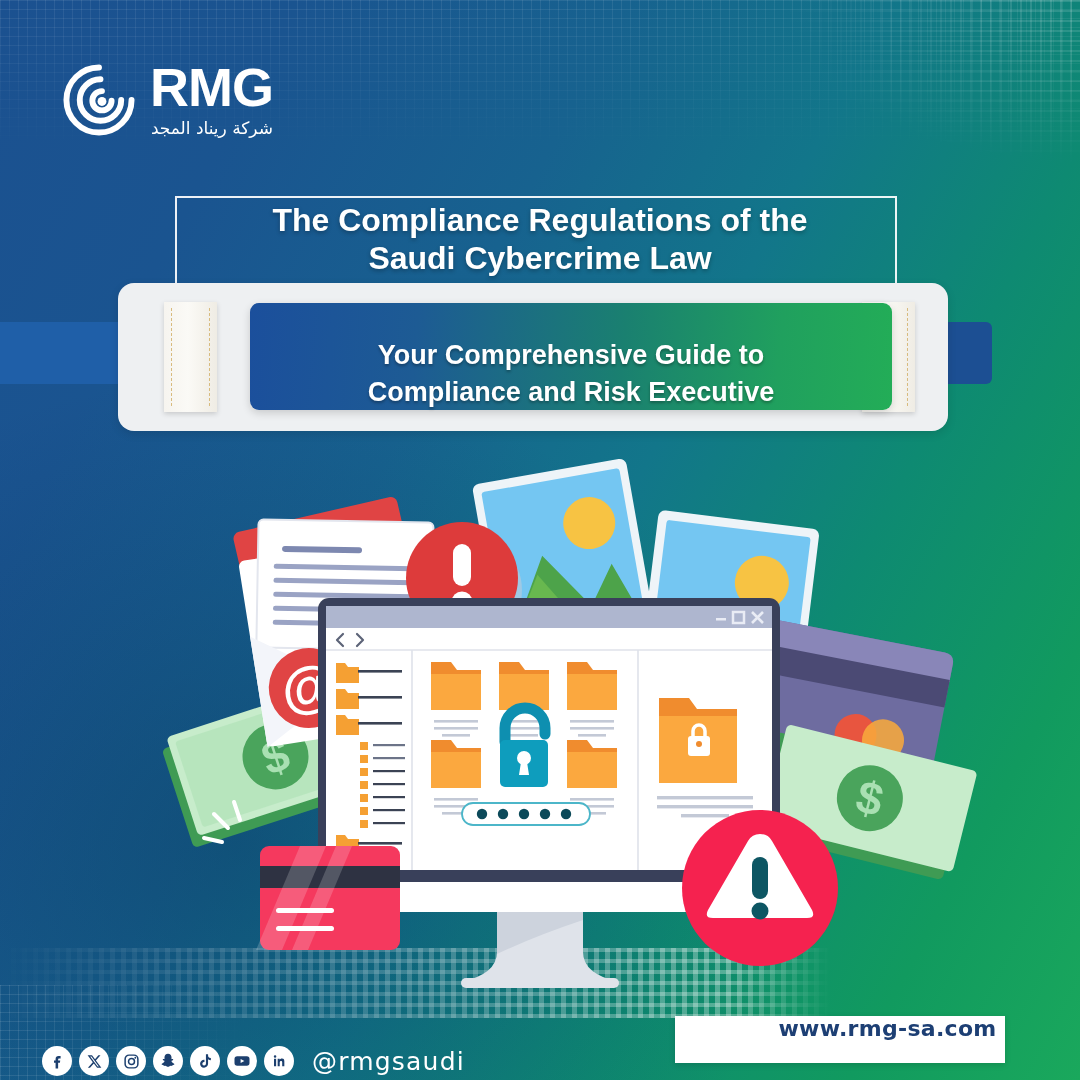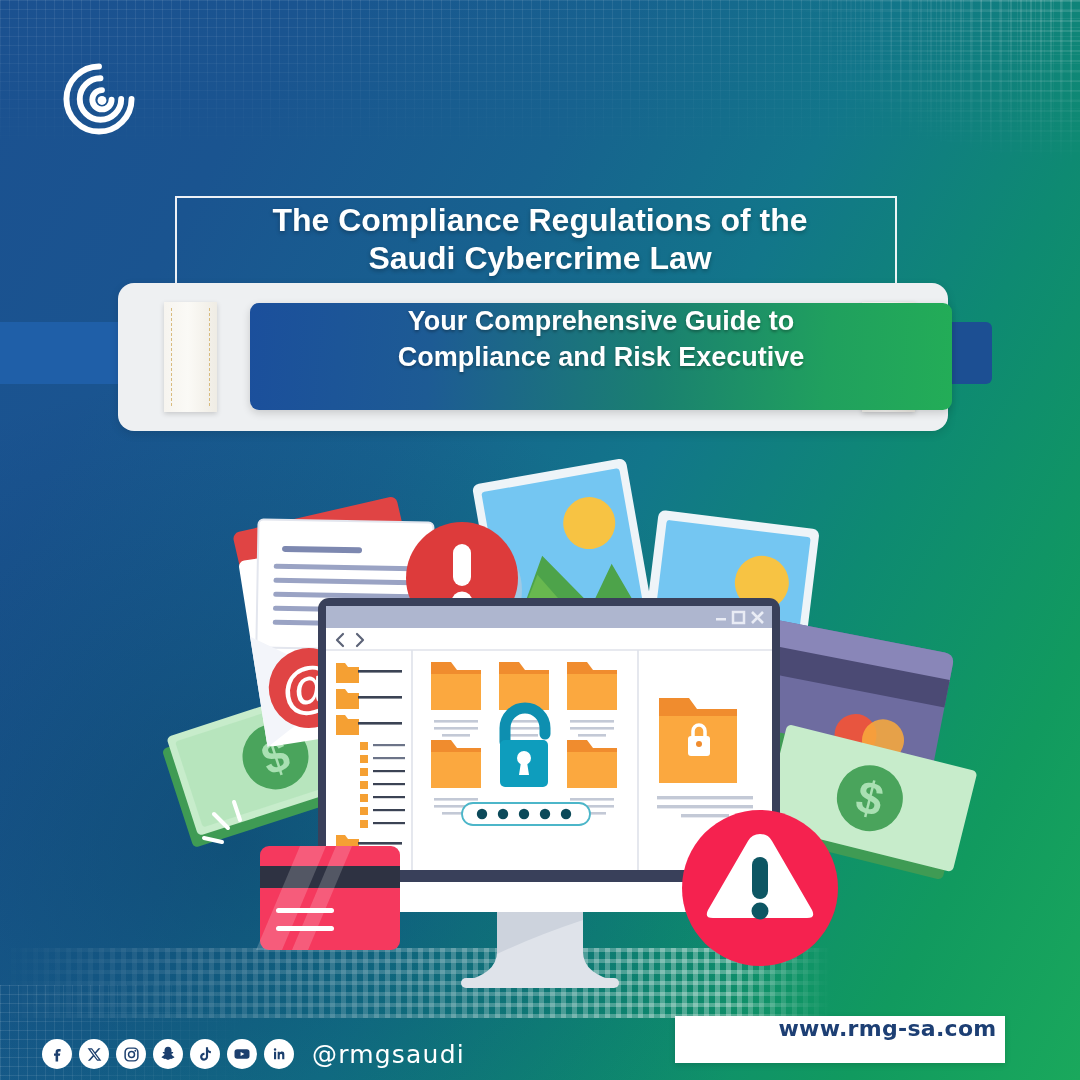--- a/index.html
+++ b/index.html
@@ -113,24 +113,24 @@
   #ribbon-right-dark{
     position:absolute; left:795px; top:322px; width:75px; height:62px;
     background:#14756e;
   }
   #plate{
     position:absolute; left:118px; top:283px; width:830px; height:148px;
     background:#eef0f2; border-radius:16px;
     box-shadow:0 3px 10px rgba(0,0,0,.12);
   }
   #subtitle-box{
-    position:absolute; left:250px; top:303px; width:702px; height:107px;
+    position:absolute; left:250px; top:303px; width:642px; height:107px;
     background:linear-gradient(95deg, #1b4f9c 0%, #1d5b94 26%, #1a8070 58%, #20a05e 82%, #23ad57 100%);
     border-radius:9px;
-    display:flex; align-items:flex-start; justify-content:center;
+    display:flex; align-items:flex-end; justify-content:center;
     box-shadow:0 3px 8px rgba(0,0,0,.16);
   }
   #subtitle{
     color:#ffffff; font-size:27px; font-weight:bold; text-align:center;
     line-height:1.35; text-shadow:0 2px 3px rgba(0,0,0,.3); padding:0 12px;
   }
   .tab{
     position:absolute; top:302px; width:53px; height:110px;
     background:linear-gradient(90deg,#f6f4ef,#fbfaf6 45%,#efece4);
     box-shadow:0 2px 5px rgba(0,0,0,.16);
@@ -143,21 +143,21 @@
   .tab::after{ right:7px; }
   #tab-left{ left:164px; }
   #tab-right{ left:862px; }
 
   
   #illus{ position:absolute; left:0; top:430px; width:1080px; height:570px; }
 
   
   #footer{ position:absolute; left:0; bottom:0; width:1080px; height:82px; }
   #social{
-    position:absolute; left:42px; bottom:11px;
+    position:absolute; left:42px; bottom:4px;
     display:flex; align-items:center; gap:7px;
   }
   .sbtn{
     width:30px; height:30px; border-radius:50%; background:#ffffff;
     display:flex; align-items:center; justify-content:center;
   }
   #handle{
     color:#ffffff; font-size:25px; letter-spacing:1.2px; margin-left:11px;
     font-family:"DejaVu Sans", sans-serif;
   }
@@ -183,20 +183,24 @@
   <div class="mosaic" id="mosaic-bottom"></div>
   <div class="mosaic" id="mosaic-bottom-left"></div>
 
   <div id="logo">
     <svg id="logo-mark" viewBox="0 0 100 100">
       <path d="M50 6 A44 44 0 1 0 94 50" fill="none" stroke="#fff" stroke-width="8" stroke-linecap="round"></path>
       <path d="M52 22 A28 28 0 1 0 80 50" fill="none" stroke="#fff" stroke-width="8" stroke-linecap="round"></path>
       <path d="M54 38 A13 13 0 1 0 67 51" fill="none" stroke="#fff" stroke-width="8" stroke-linecap="round"></path>
       <circle cx="54" cy="52" r="6" fill="#fff"></circle>
     </svg>
+    <div id="logo-text">
+      <div id="logo-word">RMG</div>
+      <div id="logo-ar">شركة ريناد المجد</div>
+    </div>
   </div>
 
   <div id="title-frame"></div>
   <div id="title">
     <div>The Compliance Regulations of the</div>
     <div>Saudi Cybercrime Law</div>
   </div>
 
   <div id="ribbon-left"></div>
   <div id="ribbon-left-dark"></div>

